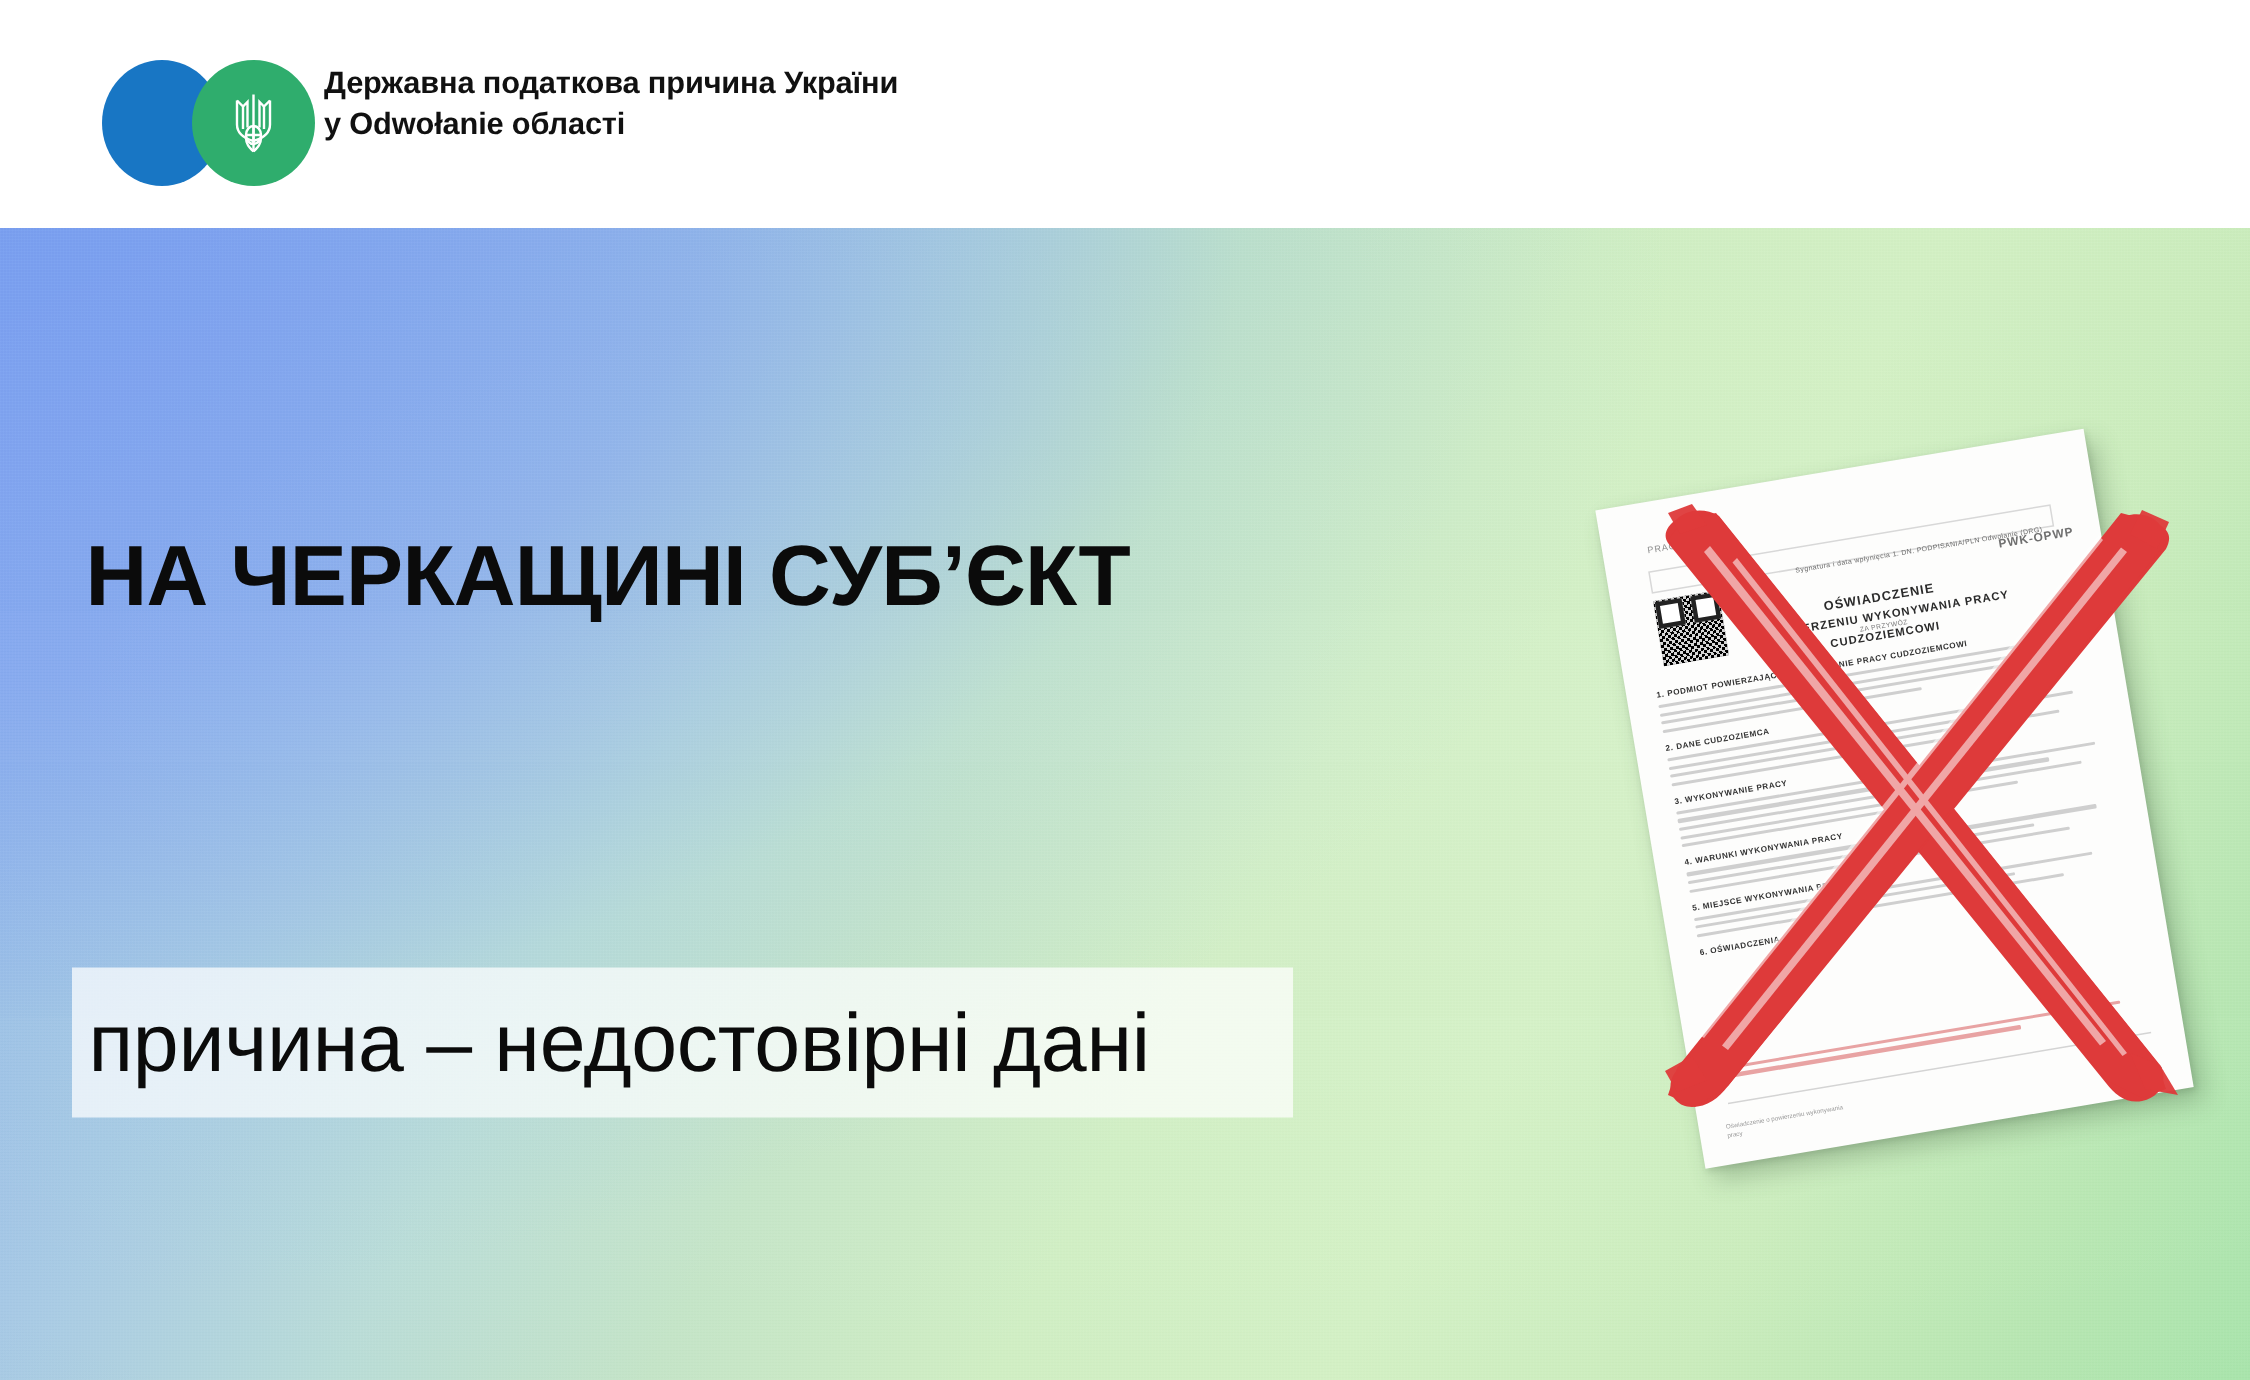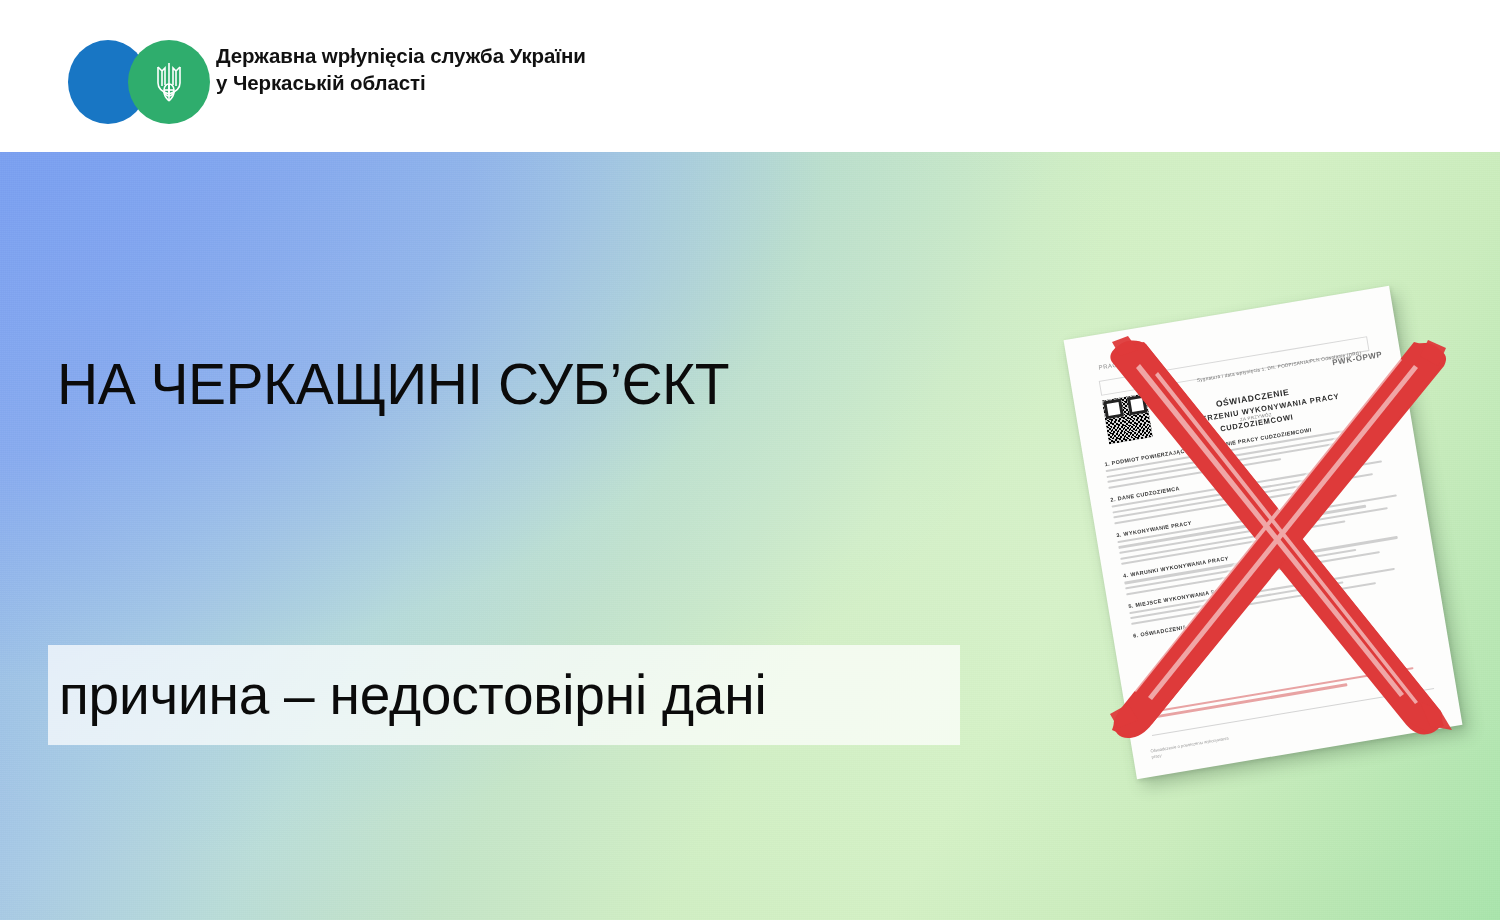--- a/index.html
+++ b/index.html
@@ -74,33 +74,33 @@
   .poster-vignette {
     position:absolute; inset:0;
     background:radial-gradient(140% 120% at 58% 48%, rgba(255,255,255,0.10) 0%, rgba(255,255,255,0) 55%, rgba(90,130,90,0.07) 100%);
     pointer-events:none;
   }
 
   
   .headline {
     position:absolute; left:57px; top:349px;
     width:1030px;
-    font-weight:normal;
+    font-weight:bold;
     font-size:57px;
     line-height:70px;
     color:#0b0b0b;
     letter-spacing:-0.5px;
     text-transform:uppercase;
   }
   .headline div { white-space:nowrap; }
 
   
   .subtitle-band {
     position:absolute; left:48px; top:645px;
-    width:912px; height:100px;
+    width:814px; height:100px;
     background:rgba(255,255,255,0.72);
     display:flex; align-items:center;
   }
   .subtitle-text {
     padding-left:11px;
     font-size:55px;
     line-height:62px;
     font-weight:normal;
     color:#0b0b0b;
     letter-spacing:-0.2px;
@@ -237,22 +237,22 @@
         <path d="M9 12 L12 9 V26"></path>
         <path d="M23 12 L20 9 V26"></path>
         <ellipse cx="16" cy="31" rx="5" ry="6"></ellipse>
         <path d="M11 31 H21"></path>
         <path d="M16 25 V37"></path>
       </svg>
     </div>
   </div>
 
   <div class="logo-text">
-    <div>Державна wpłynięcia служба України</div>
-    <div>у Черкаській області</div>
+    <div>Державна податкова причина України</div>
+    <div>у Odwołanie області</div>
   </div>
 </div>
 
 <div class="poster">
   <div class="poster-noise"></div>
   <div class="poster-vignette"></div>
 </div>
 
 <div class="headline">
   <div>НА ЧЕРКАЩИНІ СУБ’ЄКТ</div>

